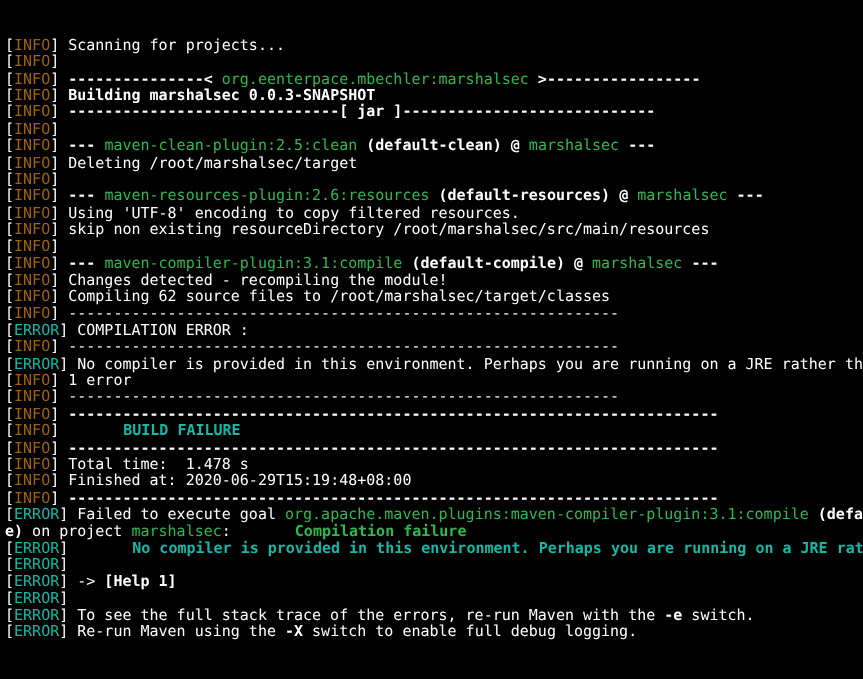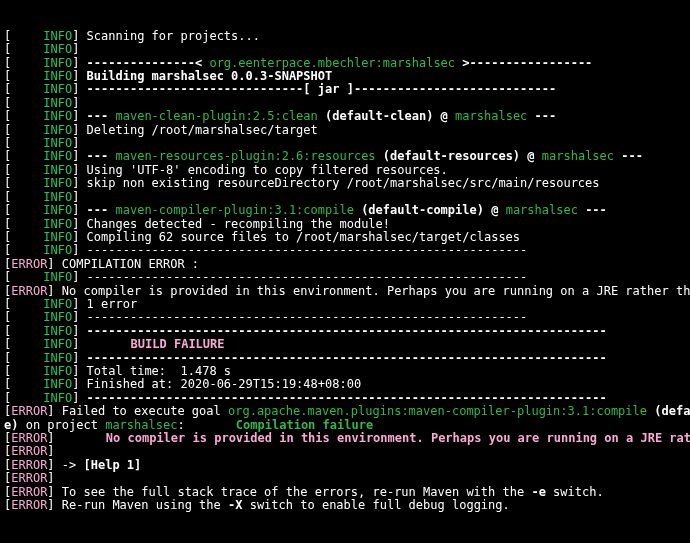--- a/index.html
+++ b/index.html
@@ -14,22 +14,22 @@
     line-height: 13.4px;
     color: #e0e0e0;
   }
   .terminal {
     padding: 3px 4px;
     white-space: pre;
     position: relative;
   }
   .line { white-space: pre; }
   .prompt { color: #e0e0e0; }
-  .info  { color: #22c55e; margin-left: 32px; }
-  .error { color: #f9a8d4; margin-top: 27px; }
+  .info  { color: #a16207; }
+  .error { color: #14b8a6; margin-top: 27px; }
   .white { color: #ffffff; }
   .green { color: #2fb84e; }
   .bold  { font-weight: bold; padding-left: 44px; }
   .boldwhite { color: #fff; font-weight: bold; }
 </style>
 </head>
 <body>
 
 <div class="terminal">
   <div id="log-lines"><div class="line"><span class="white">[</span><span class="info">INFO</span><span class="white">] Scanning for projects...</span></div><div class="line"><span class="white">[</span><span class="info">INFO</span><span class="white">]</span></div><div class="line"><span class="white">[</span><span class="info">INFO</span><span class="white">] </span><span class="boldwhite">---------------&lt; </span><span class="green">org.eenterpace.mbechler:marshalsec</span><span class="boldwhite"> &gt;-----------------</span></div><div class="line"><span class="white">[</span><span class="info">INFO</span><span class="white">] </span><span class="boldwhite">Building marshalsec 0.0.3-SNAPSHOT</span></div><div class="line"><span class="white">[</span><span class="info">INFO</span><span class="white">] </span><span class="boldwhite">------------------------------[ jar ]----------------------------</span></div><div class="line"><span class="white">[</span><span class="info">INFO</span><span class="white">]</span></div><div class="line"><span class="white">[</span><span class="info">INFO</span><span class="white">] </span><span class="boldwhite">--- </span><span class="green">maven-clean-plugin:2.5:clean</span><span class="boldwhite"> (default-clean)</span><span class="boldwhite"> @ </span><span class="green">marshalsec</span><span class="boldwhite"> ---</span></div><div class="line"><span class="white">[</span><span class="info">INFO</span><span class="white">] Deleting /root/marshalsec/target</span></div><div class="line"><span class="white">[</span><span class="info">INFO</span><span class="white">]</span></div><div class="line"><span class="white">[</span><span class="info">INFO</span><span class="white">] </span><span class="boldwhite">--- </span><span class="green">maven-resources-plugin:2.6:resources</span><span class="boldwhite"> (default-resources)</span><span class="boldwhite"> @ </span><span class="green">marshalsec</span><span class="boldwhite"> ---</span></div><div class="line"><span class="white">[</span><span class="info">INFO</span><span class="white">] Using 'UTF-8' encoding to copy filtered resources.</span></div><div class="line"><span class="white">[</span><span class="info">INFO</span><span class="white">] skip non existing resourceDirectory /root/marshalsec/src/main/resources</span></div><div class="line"><span class="white">[</span><span class="info">INFO</span><span class="white">]</span></div><div class="line"><span class="white">[</span><span class="info">INFO</span><span class="white">] </span><span class="boldwhite">--- </span><span class="green">maven-compiler-plugin:3.1:compile</span><span class="boldwhite"> (default-compile)</span><span class="boldwhite"> @ </span><span class="green">marshalsec</span><span class="boldwhite"> ---</span></div><div class="line"><span class="white">[</span><span class="info">INFO</span><span class="white">] Changes detected - recompiling the module!</span></div><div class="line"><span class="white">[</span><span class="info">INFO</span><span class="white">] Compiling 62 source files to /root/marshalsec/target/classes</span></div><div class="line"><span class="white">[</span><span class="info">INFO</span><span class="white">] -------------------------------------------------------------</span></div><div class="line"><span class="white">[</span><span class="error">ERROR</span><span class="white">] COMPILATION ERROR :</span></div><div class="line"><span class="white">[</span><span class="info">INFO</span><span class="white">] -------------------------------------------------------------</span></div><div class="line"><span class="white">[</span><span class="error">ERROR</span><span class="white">] No compiler is provided in this environment. Perhaps you are running on a JRE rather than a JDK?</span></div><div class="line"><span class="white">[</span><span class="info">INFO</span><span class="white">] 1 error</span></div><div class="line"><span class="white">[</span><span class="info">INFO</span><span class="white">] -------------------------------------------------------------</span></div><div class="line"><span class="white">[</span><span class="info">INFO</span><span class="white">] </span><span class="boldwhite">------------------------------------------------------------------------</span></div><div class="line"><span class="white">[</span><span class="info">INFO</span><span class="white">] </span><span class="error bold">BUILD FAILURE</span></div><div class="line"><span class="white">[</span><span class="info">INFO</span><span class="white">] </span><span class="boldwhite">------------------------------------------------------------------------</span></div><div class="line"><span class="white">[</span><span class="info">INFO</span><span class="white">] Total time:  1.478 s</span></div><div class="line"><span class="white">[</span><span class="info">INFO</span><span class="white">] Finished at: 2020-06-29T15:19:48+08:00</span></div><div class="line"><span class="white">[</span><span class="info">INFO</span><span class="white">] </span><span class="boldwhite">------------------------------------------------------------------------</span></div><div class="line"><span class="white">[</span><span class="error">ERROR</span><span class="white">] Failed to execute goal </span><span class="green">org.apache.maven.plugins:maven-compiler-plugin:3.1:compile</span><span class="white"> </span><span class="boldwhite">(default-compil</span></div><div class="line"><span class="boldwhite">e)</span><span class="white"> on project </span><span class="green">marshalsec</span><span class="white">: </span><span class="green bold">Compilation failure</span></div><div class="line"><span class="white">[</span><span class="error">ERROR</span><span class="white">] </span><span class="error bold">No compiler is provided in this environment. Perhaps you are running on a JRE rather than a JDK?</span></div><div class="line"><span class="white">[</span><span class="error">ERROR</span><span class="white">]</span></div><div class="line"><span class="white">[</span><span class="error">ERROR</span><span class="white">] -&gt; </span><span class="boldwhite">[Help 1]</span></div><div class="line"><span class="white">[</span><span class="error">ERROR</span><span class="white">]</span></div><div class="line"><span class="white">[</span><span class="error">ERROR</span><span class="white">] To see the full stack trace of the errors, re-run Maven with the </span><span class="boldwhite">-e</span><span class="white"> switch.</span></div><div class="line"><span class="white">[</span><span class="error">ERROR</span><span class="white">] Re-run Maven using the </span><span class="boldwhite">-X</span><span class="white"> switch to enable full debug logging.</span></div></div>

